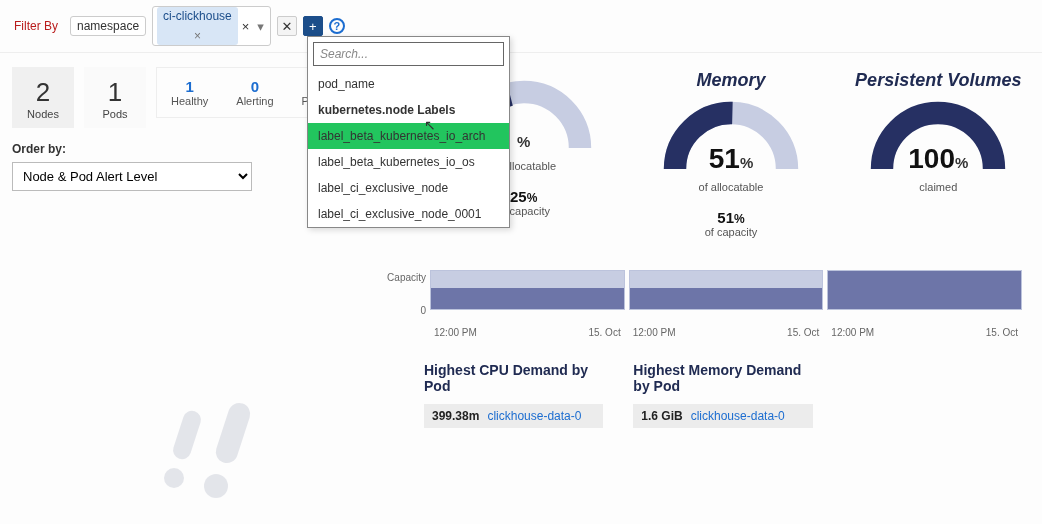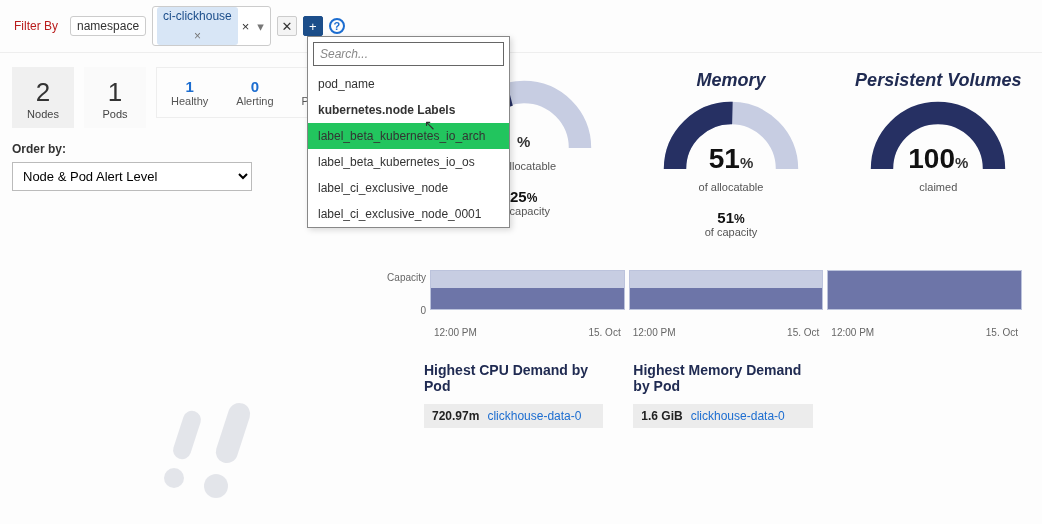--- a/index.html
+++ b/index.html
@@ -209,21 +209,21 @@
         <span>12:00 PM</span>
         <span>15. Oct</span>
       </div>
   </div>
 </div>
 
 <div class="demand">
   <div class="demand-col">
     <h4>Highest CPU Demand by Pod</h4>
     <div class="demand-row">
-      <span class="val">720.97m</span>
+      <span class="val">399.38m</span>
       <span class="pod">clickhouse-data-0</span>
     </div>
   </div>
   <div class="demand-col">
     <h4>Highest Memory Demand by Pod</h4>
     <div class="demand-row">
       <span class="val">1.6 GiB</span>
       <span class="pod">clickhouse-data-0</span>
     </div>
   </div>

